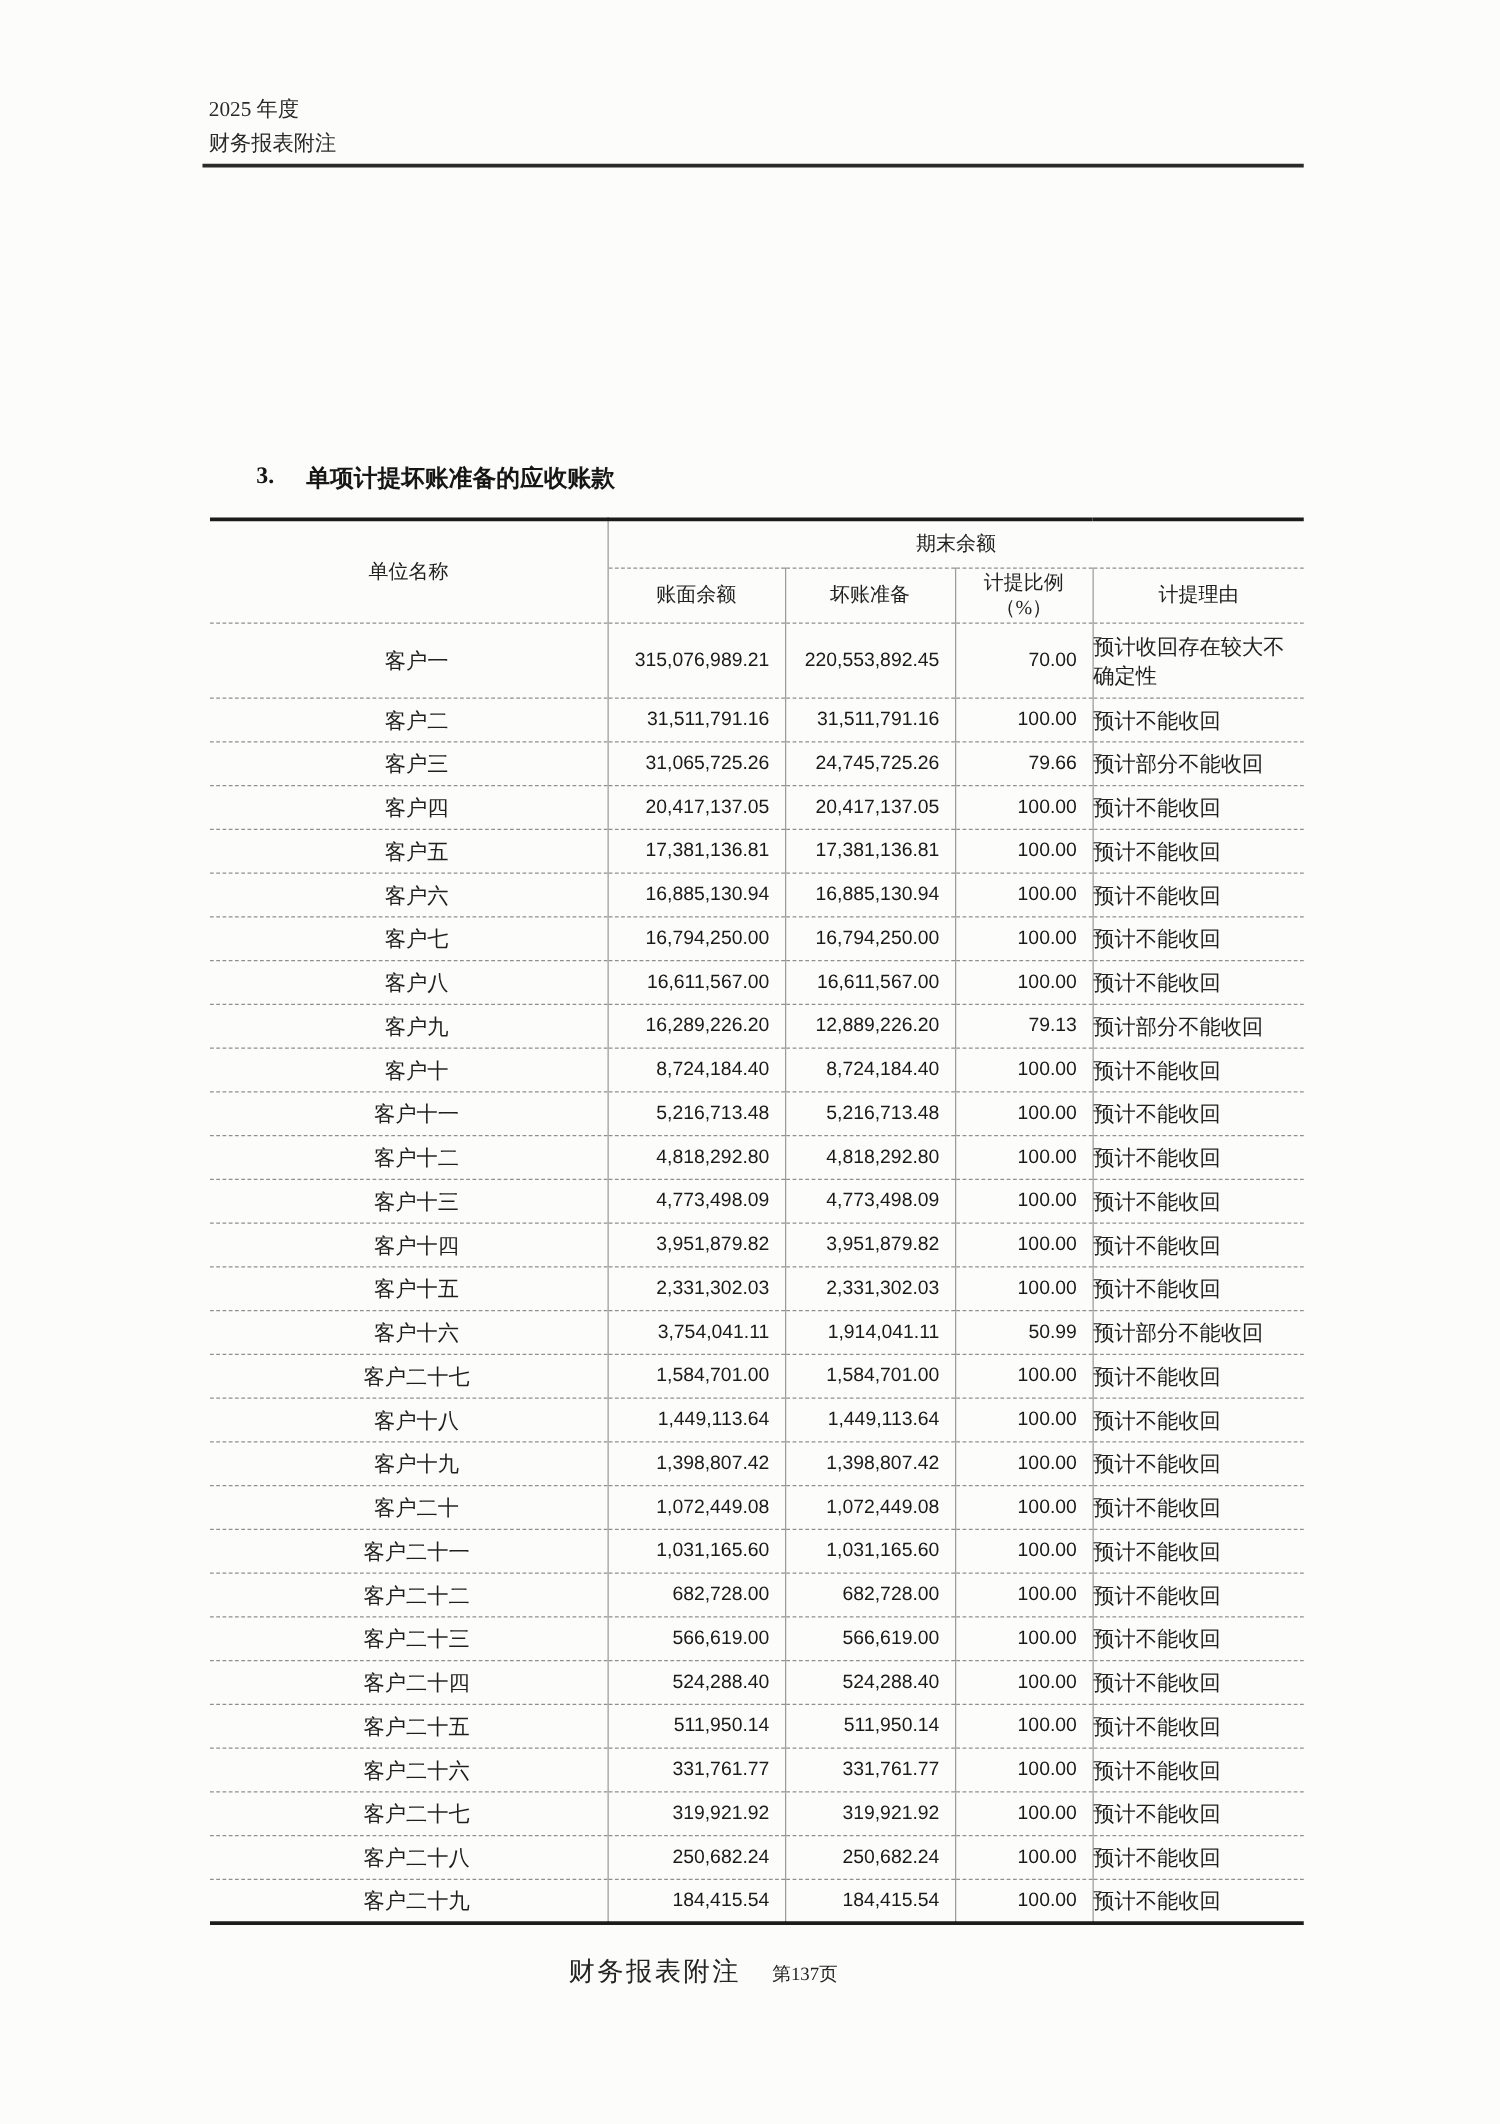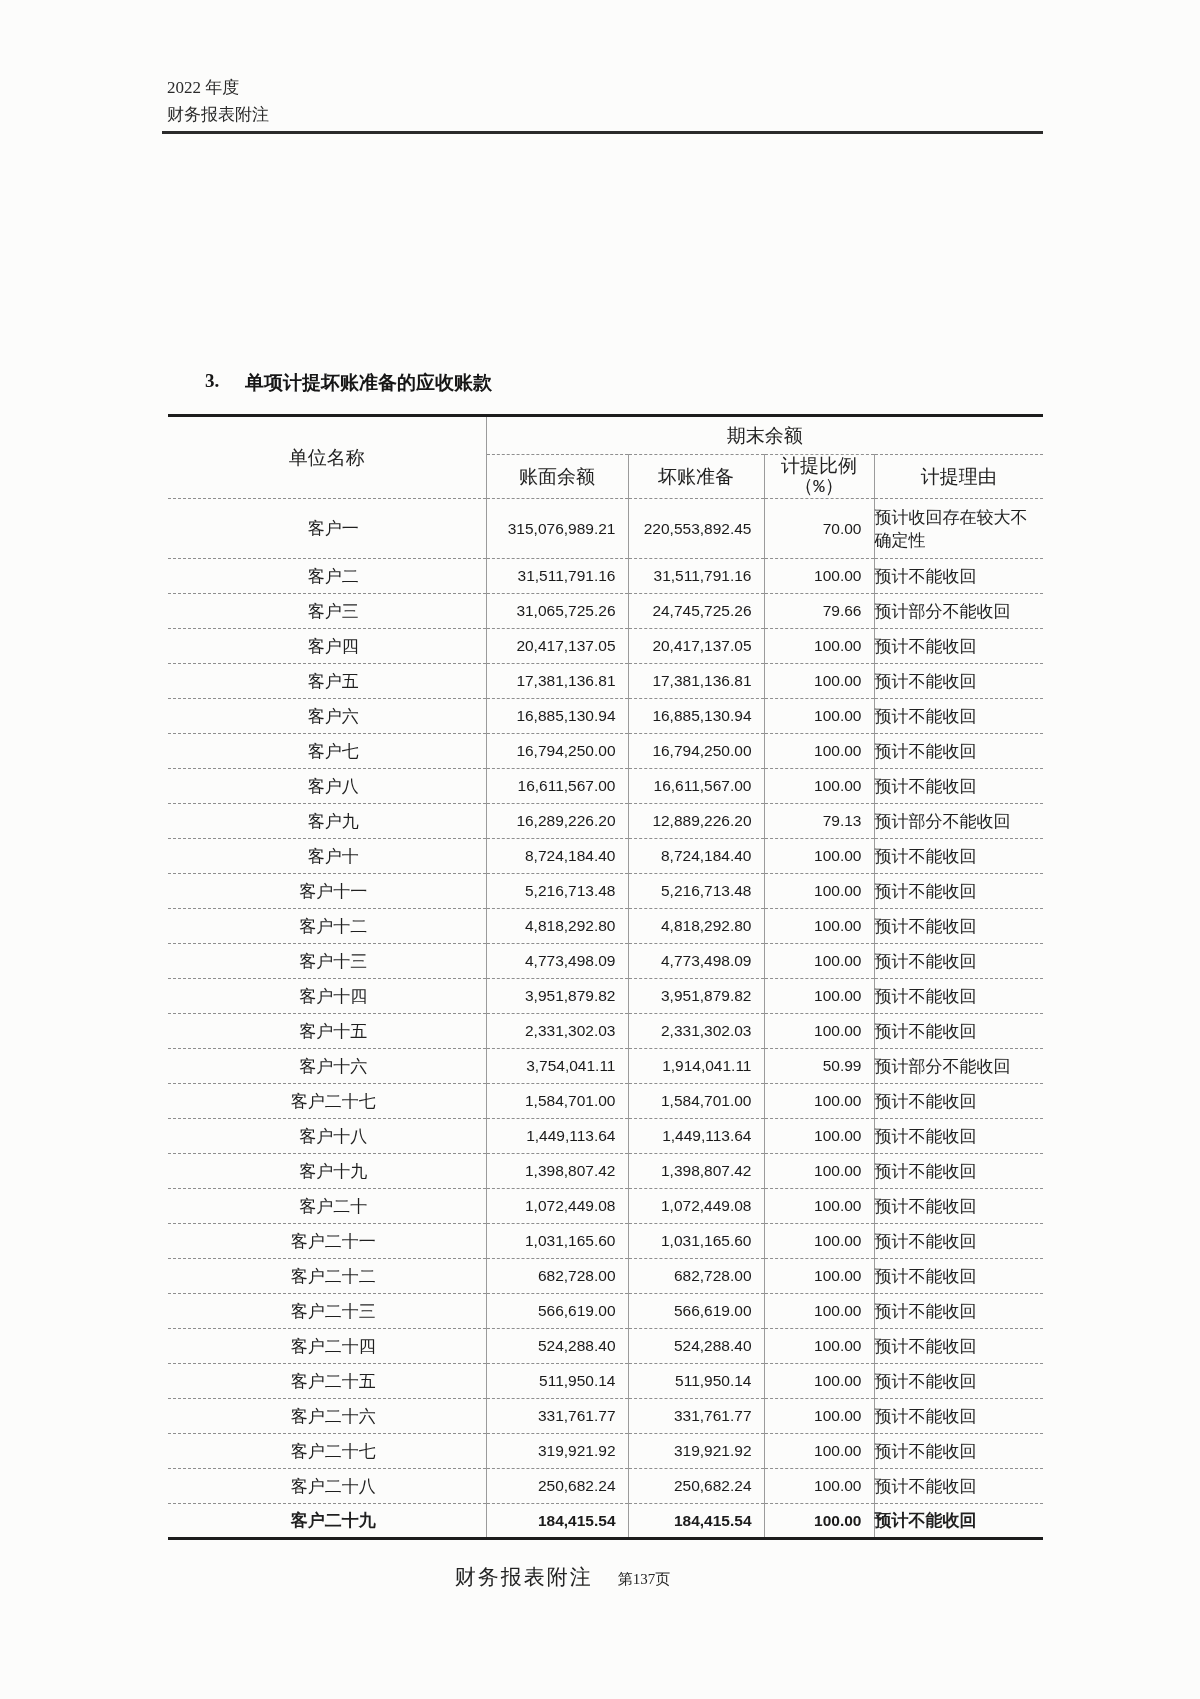--- a/index.html
+++ b/index.html
@@ -52,22 +52,22 @@
   col.c1 { width: 318px; }
   col.c2 { width: 142px; }
   col.c3 { width: 136px; }
   col.c4 { width: 110px; }
   col.c5 { width: 169px; }
   th, td {
     font-weight: normal;
     vertical-align: middle;
     border-bottom: 1px dashed #8f8f8f;
   }
-  tbody tr:last-child td { border-bottom: none; font-weight: bold; }
-  th { font-size: 19px; color: #222; text-align: center; font-family: Liberation Mono, monospace; }
+  tbody tr:last-child td { border-bottom: none; }
+  th { font-size: 16px; color: #222; text-align: center; }
   .vline { border-left: 1px solid #9b9b9b; }
   tr.h1 th { height: 39px; }
   tr.h2 th { height: 44px; }
   th.th-ratio { white-space: pre-line; line-height: 20px; }
   tbody td { height: 35px; font-size: 17px; }
   tbody tr.tall td { height: 60px; }
   td.c-name { text-align: center; padding-left: 13px; }
   td.c-num {
     text-align: right;
     padding-right: 12px;
@@ -85,21 +85,21 @@
     transform: translateX(-43px);
     color: #242424;
   }
   .page-footer .f-title { font-size: 21px; letter-spacing: 2px; }
   .page-footer .f-page { font-size: 15px; margin-left: 25px; }
 </style>
 </head>
 <body>
 
 <div class="page-header">
-  <div>2022 年度</div>
+  <div>2025 年度</div>
   <div>财务报表附注</div>
 </div>
 <div class="header-rule"></div>
 
 <div class="section-title">
   <span class="sec-no">3.</span>
   <span>单项计提坏账准备的应收账款</span>
 </div>
 
 <table class="provision-table">

